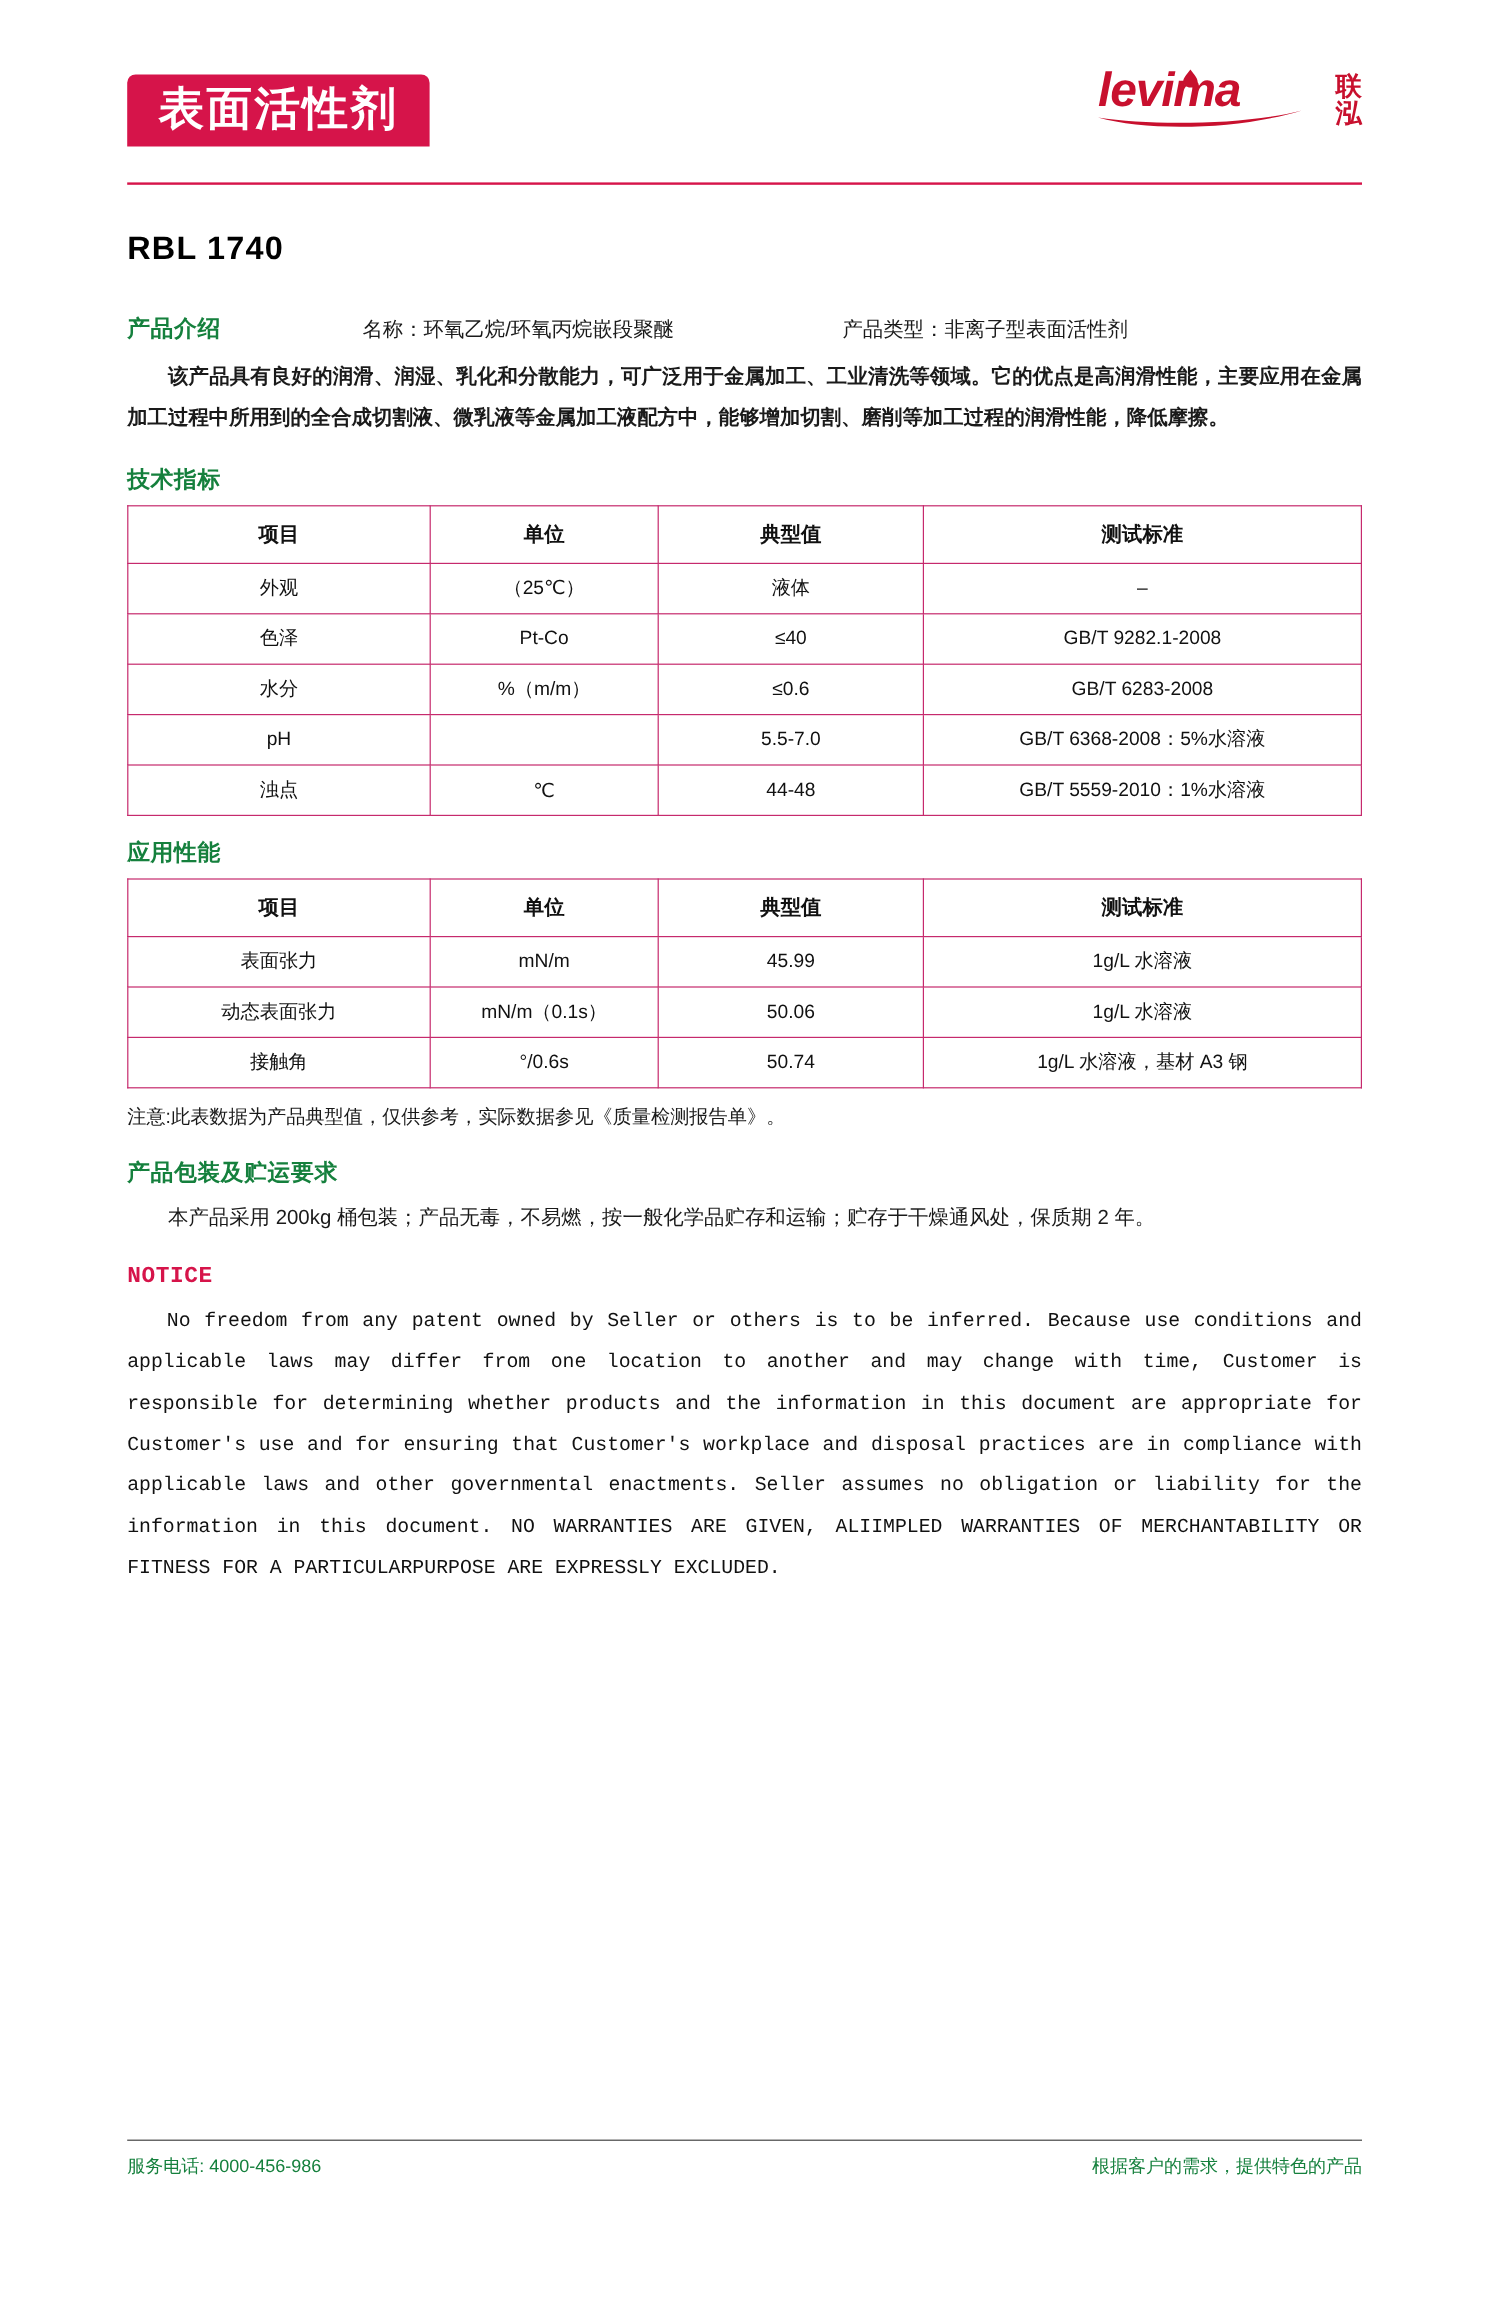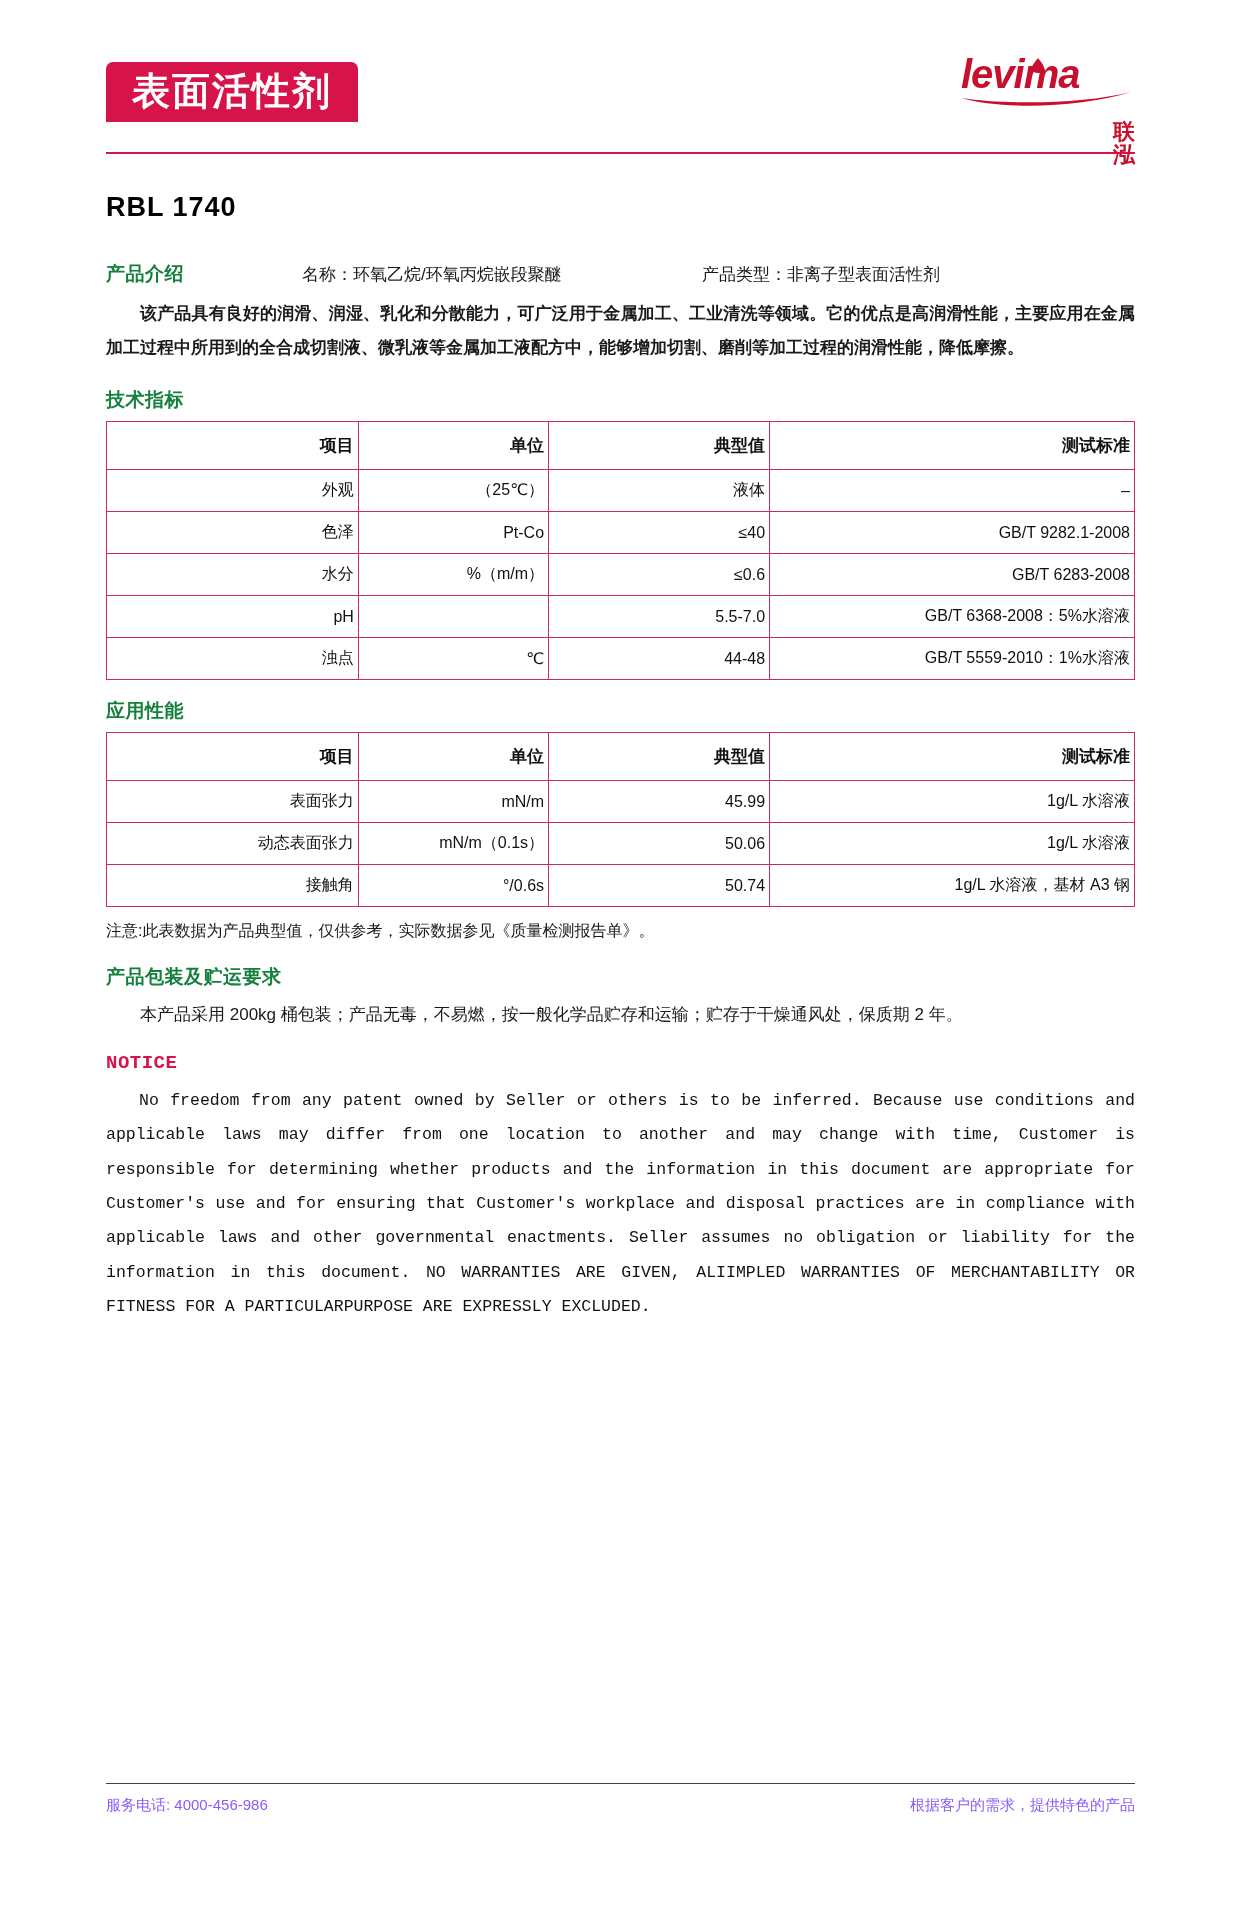--- a/index.html
+++ b/index.html
@@ -51,22 +51,21 @@
     bottom: 0px;
     height: 2px;
     background: #d6144a;
   }
   .logo {
     position: absolute;
     right: 0;
     top: 52px;
     display: flex;
     align-items: flex-end;
-    gap: 12px;
-    flex-direction: column;
+    gap: 24px;
   }
   .logo-word {
     position: relative;
     display: block;
     width: 176px;
     height: 56px;
   }
   .logo-cn {
     color: #c8102e;
     font-size: 22px;
@@ -128,21 +127,21 @@
 
   
   table.spec {
     width: 100%;
     border-collapse: collapse;
     margin: 2px 0 6px 0;
     table-layout: fixed;
   }
   table.spec td, table.spec th {
     border: 1.5px solid #c62a6d;
-    text-align: right;
+    text-align: center;
     font-size: 16px;
     padding: 10px 4px;
     font-weight: normal;
     color: #111;
   }
   table.spec thead th {
     font-weight: bold;
     font-size: 17px;
     padding: 12px 4px;
   }
@@ -192,21 +191,21 @@
   }
   .footer-rule {
     height: 1.5px;
     background: #444;
     margin-bottom: 12px;
   }
   .footer-row {
     display: flex;
     justify-content: space-between;
     font-size: 15px;
-    color: #8b5cf6;
+    color: #15803d;
   }
 </style>
 </head>
 <body>
 
 <div class="page">
 
   <div class="header">
     <div class="title-banner">表面活性剂</div>
     <div class="header-rule"></div>

